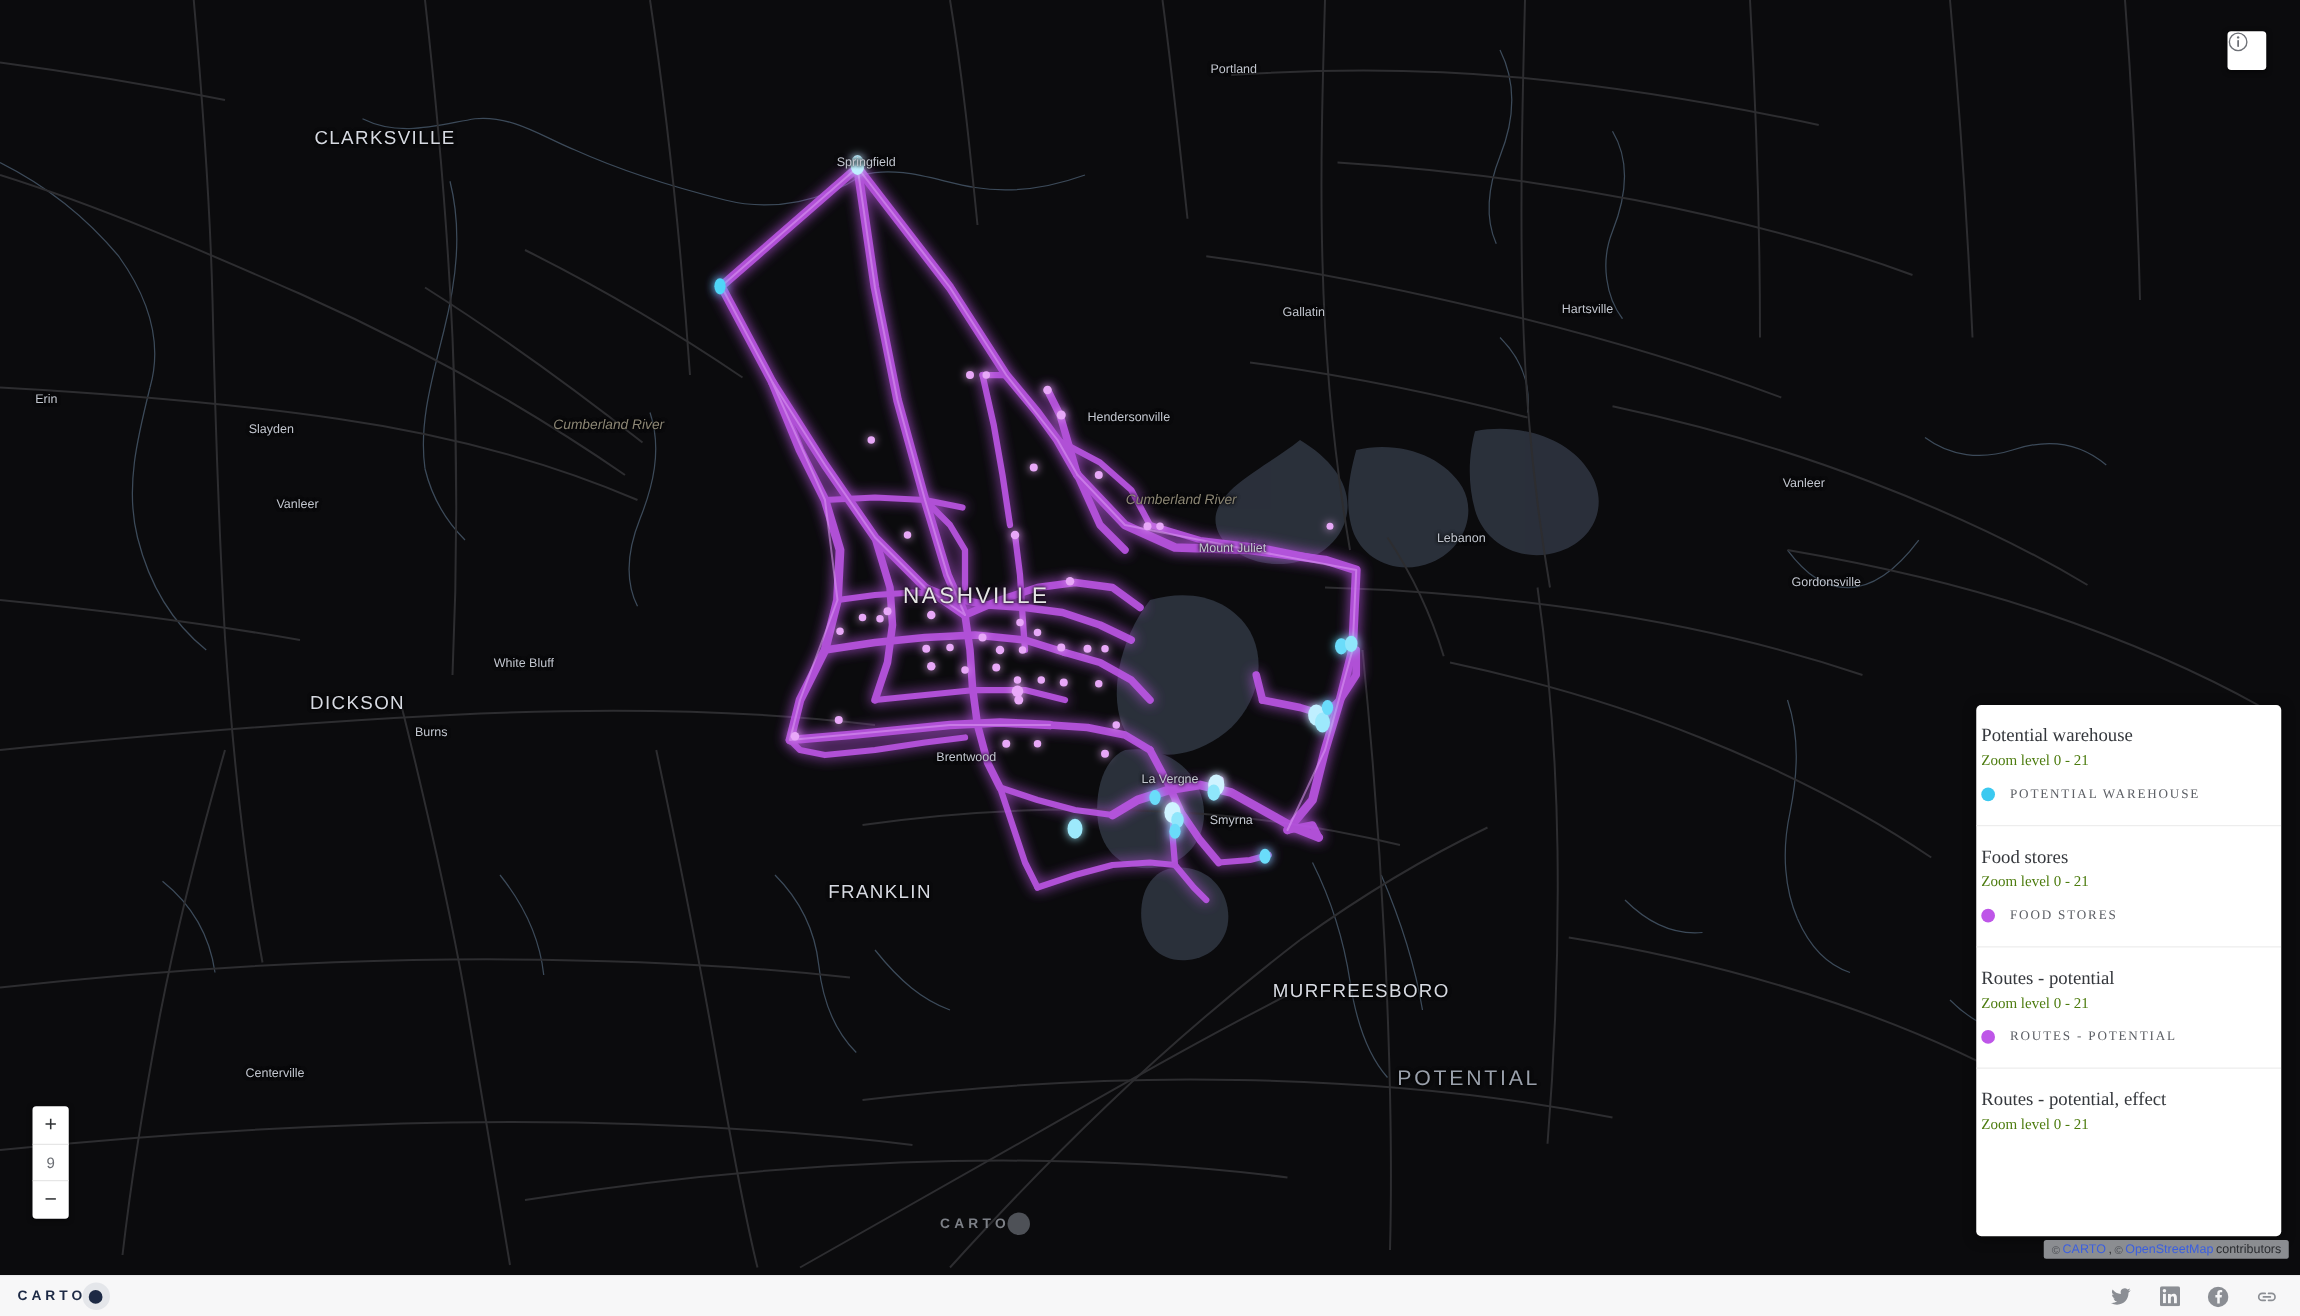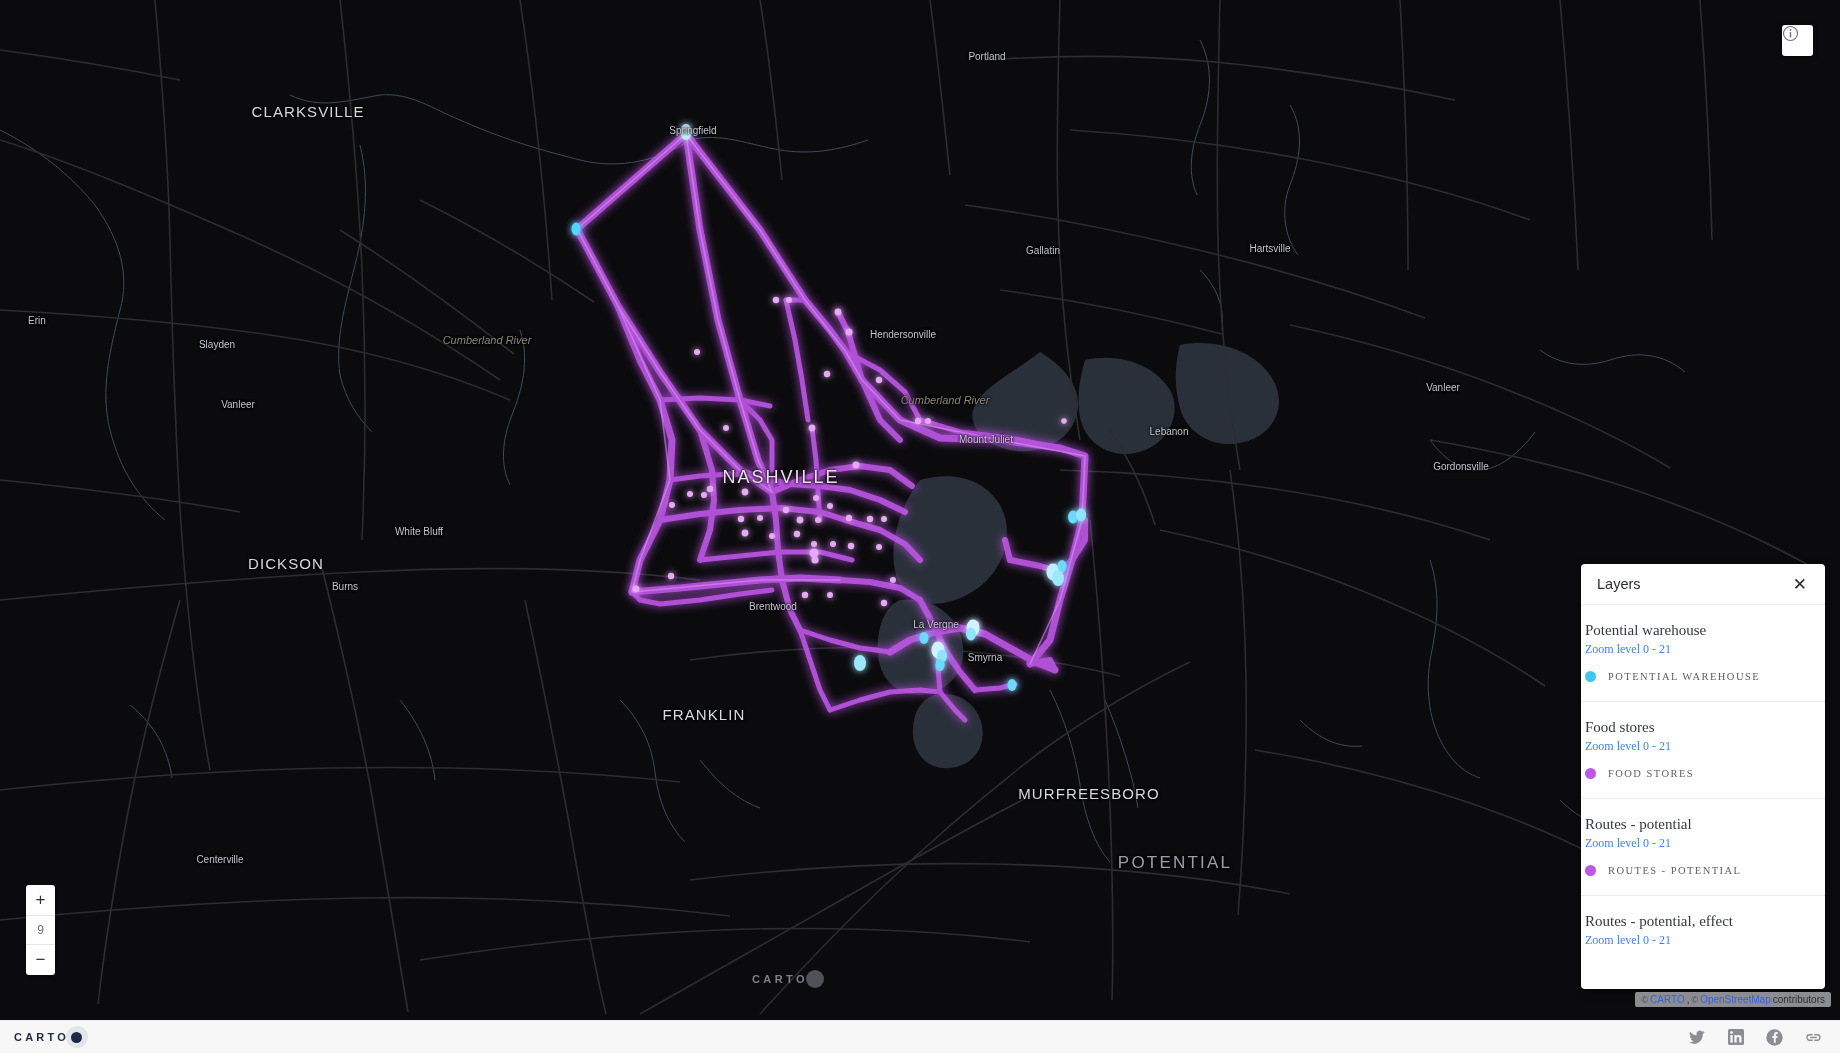--- a/index.html
+++ b/index.html
@@ -66,21 +66,21 @@
   #layers .lp-head {
     height:41px; display:flex; align-items:center; justify-content:space-between;
     padding:0 18px 0 16px; border-bottom:1px solid #ededed;
   }
   #layers .lp-title { font-size:14.5px; color:#2c2e33; }
   #layers .lp-close { font-size:17px; color:#2c2e33; cursor:pointer; line-height:1;
     font-family:"DejaVu Sans", sans-serif; }
   #layers .lp-body { height:384px; overflow:hidden; }
   .lp-item { padding:17px 16px 19px 4px; border-bottom:1px solid #ededed;font-family:Liberation Serif, serif; }
   .lp-item .li-name { font-size:15px; color:#35383d; margin-bottom:3px; }
-  .lp-item .li-zoom { font-size:12px; color:#3b82f6; margin-bottom:14px; }
+  .lp-item .li-zoom { font-size:12px; color:#4d7c0f; margin-bottom:14px; }
   .lp-legend { display:flex; align-items:center; gap:12px; }
   .lp-swatch { width:11px; height:11px; border-radius:50%; flex:none; }
   .lp-legend .li-legend-label { font-size:10.5px; letter-spacing:1.45px; color:#5d6066; }
   .lp-item.last { padding-bottom:24px; border-bottom:none; }
 
   
   #attrib {
     position:absolute; right:9px; top:992px; height:15px; z-index:45;
     background:rgba(175,178,183,.78); padding:1px 6px; border-radius:2px;
     font-size:10px; color:#2b2d31; display:flex; align-items:center; gap:2px;
@@ -394,24 +394,20 @@
     <div id="infobtn">
       <svg width="17" height="17" viewBox="0 0 17 17">
         <circle cx="8.5" cy="8.5" r="7" fill="none" stroke="#6e7177" stroke-width="1.1"></circle>
         <circle cx="8.5" cy="4.9" r="0.95" fill="#6e7177"></circle>
         <rect x="7.8" y="6.9" width="1.4" height="5.6" rx="0.6" fill="#6e7177"></rect>
       </svg>
     </div>
   </div>
 
   <div id="layers">
-    <div class="lp-head">
-      <span class="lp-title">Layers</span>
-      <span class="lp-close">✕</span>
-    </div>
     <div class="lp-body" id="lp-body">
         <div class="lp-item">
           <div class="li-name">Potential warehouse</div>
           <div class="li-zoom">Zoom level 0 - 21</div>
           <div class="lp-legend">
             <span class="lp-swatch" style="background: rgb(59, 201, 240);"></span>
             <span class="li-legend-label">POTENTIAL WAREHOUSE</span>
           </div>
         </div>
         <div class="lp-item">

